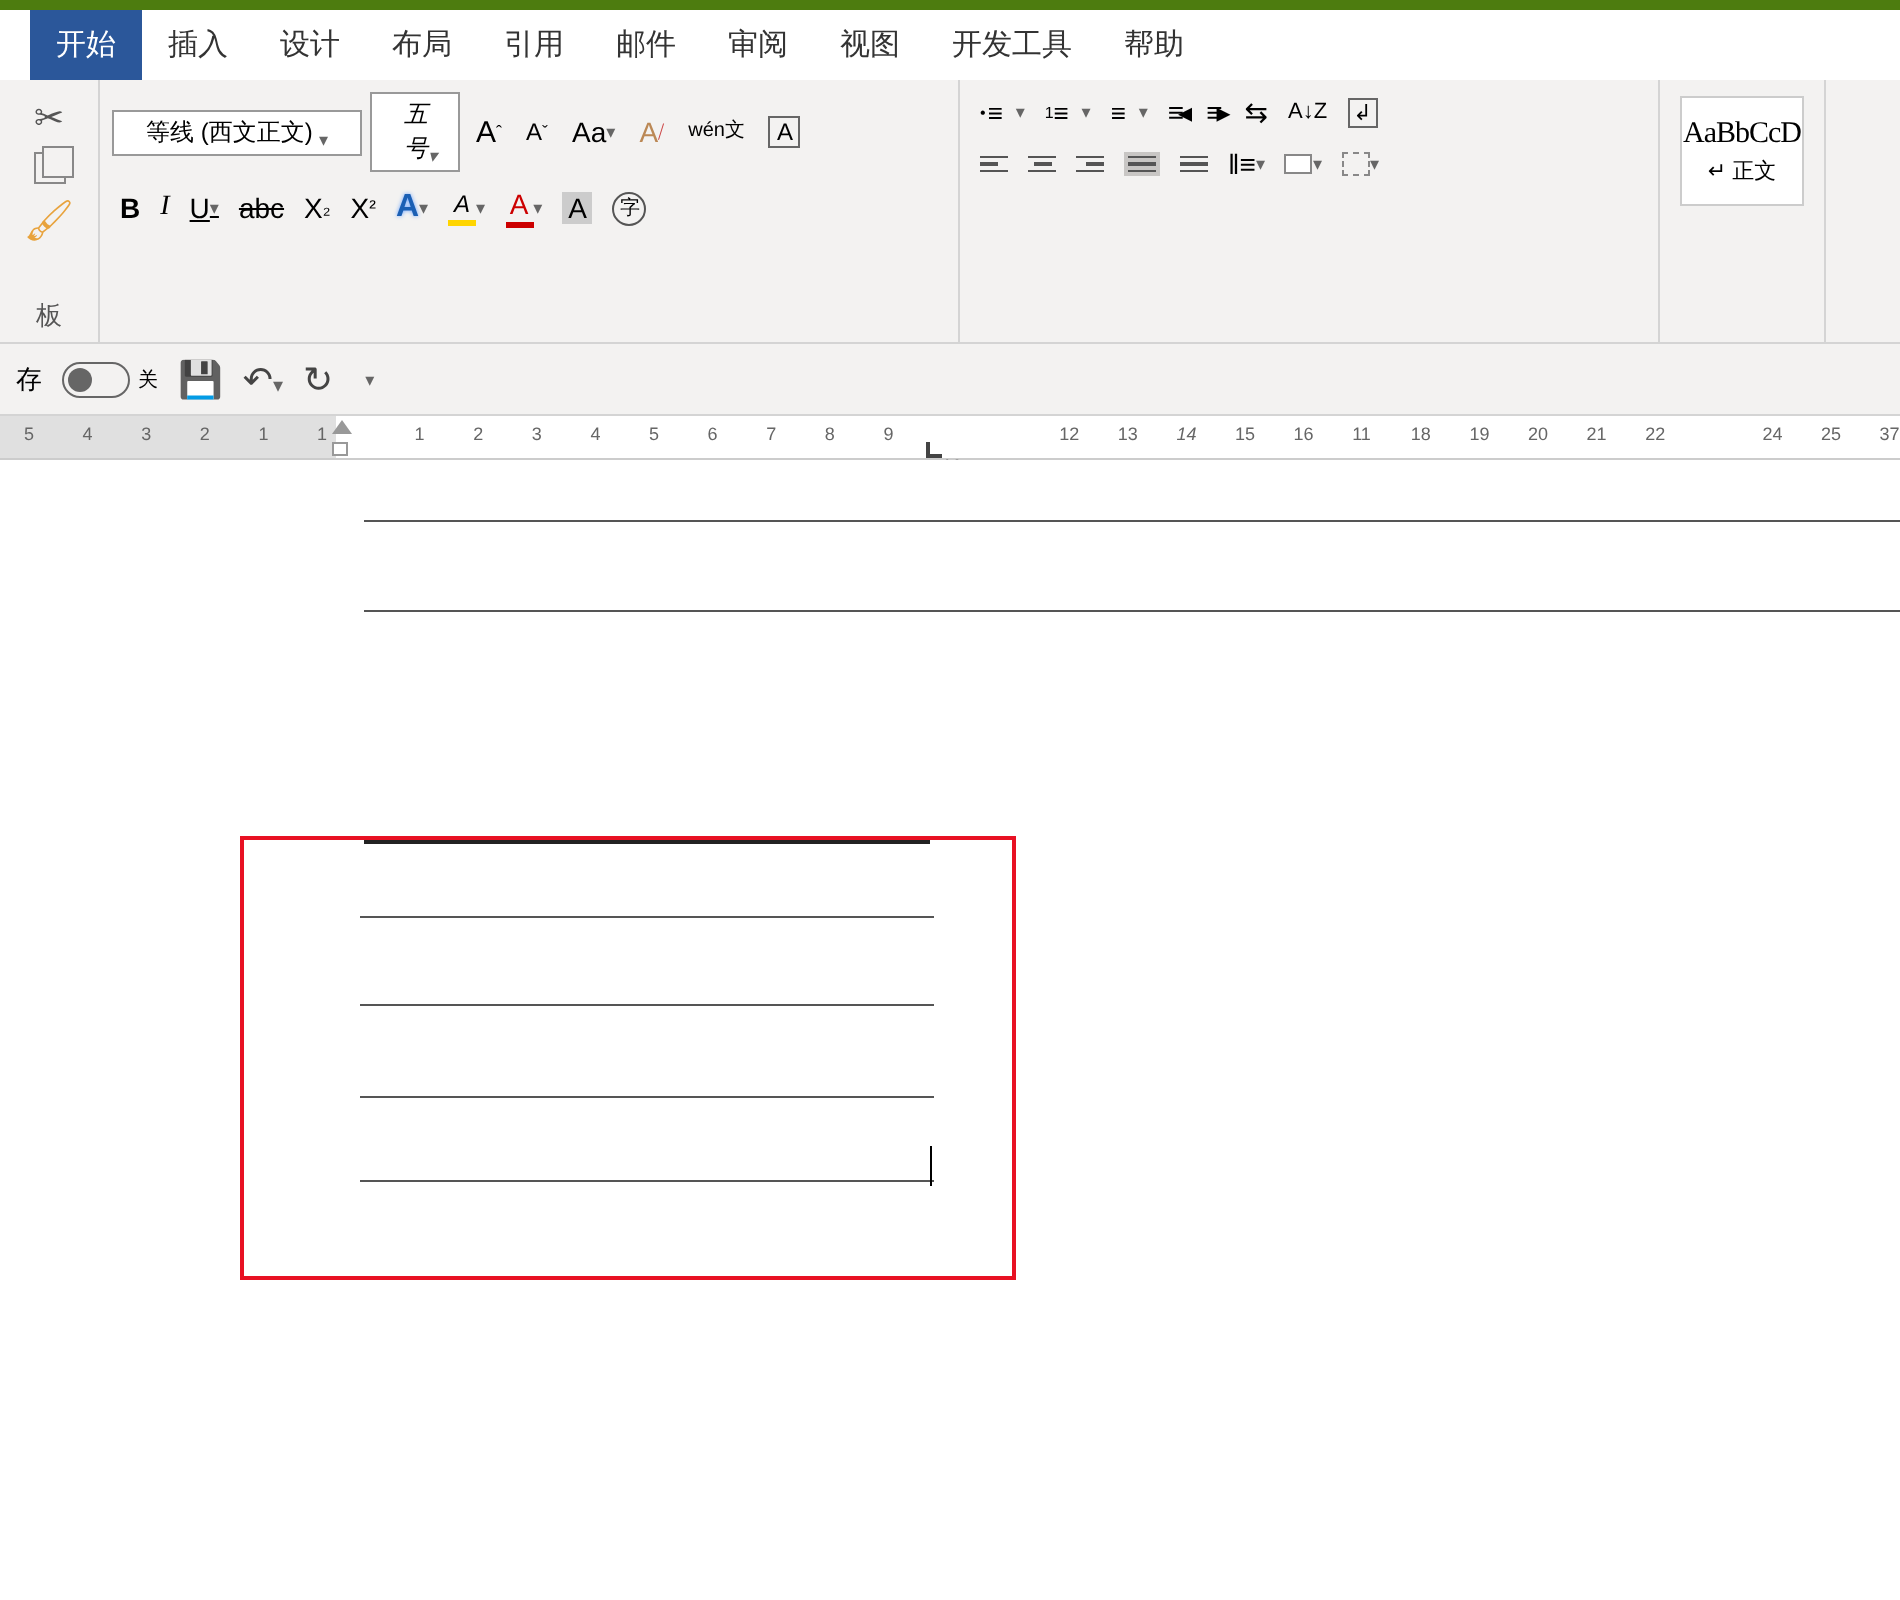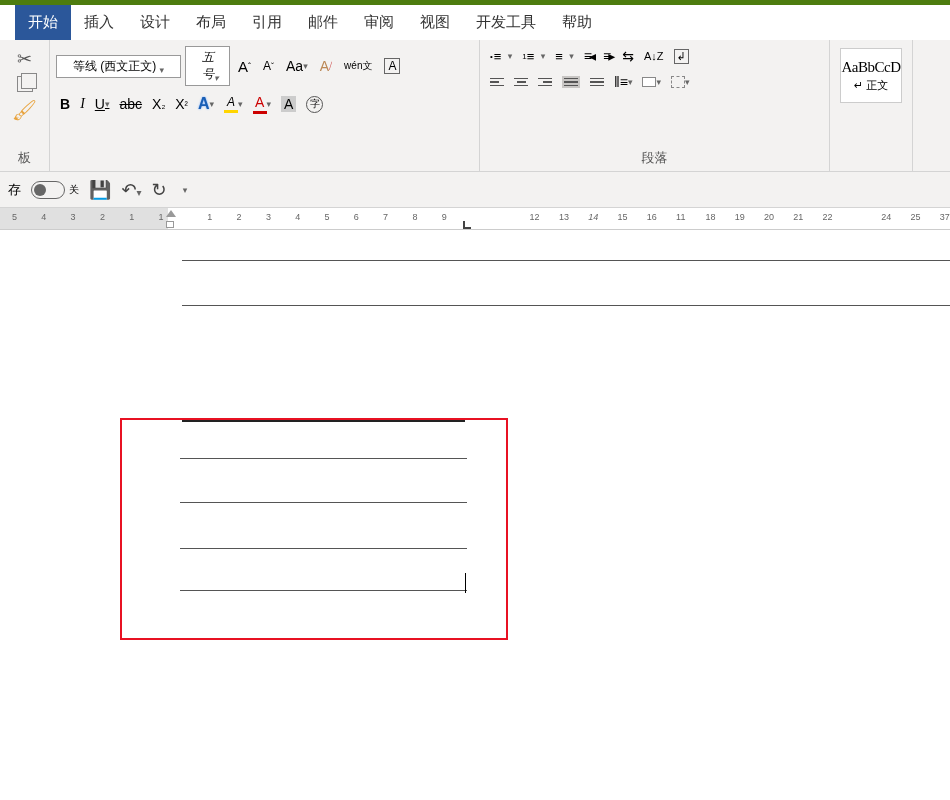--- a/index.html
+++ b/index.html
@@ -256,21 +256,20 @@
         <div class="ibtn">
             <span class="fill-ico"></span>
             <span class="arrow-d">▾</span>
           </div>
         <div class="ibtn">
             <span class="grid-ico"></span>
             <span class="arrow-d">▾</span>
           </div>
       </div>
     </div>
-    <div class="group-label">段落</div>
   </div>
 
   <div class="group styles-group">
     <div class="style-box">
       <div class="style-sample">AaBbCcD</div>
       <div class="style-name">↵ 正文</div>
     </div>
   </div>
 </div>
 

